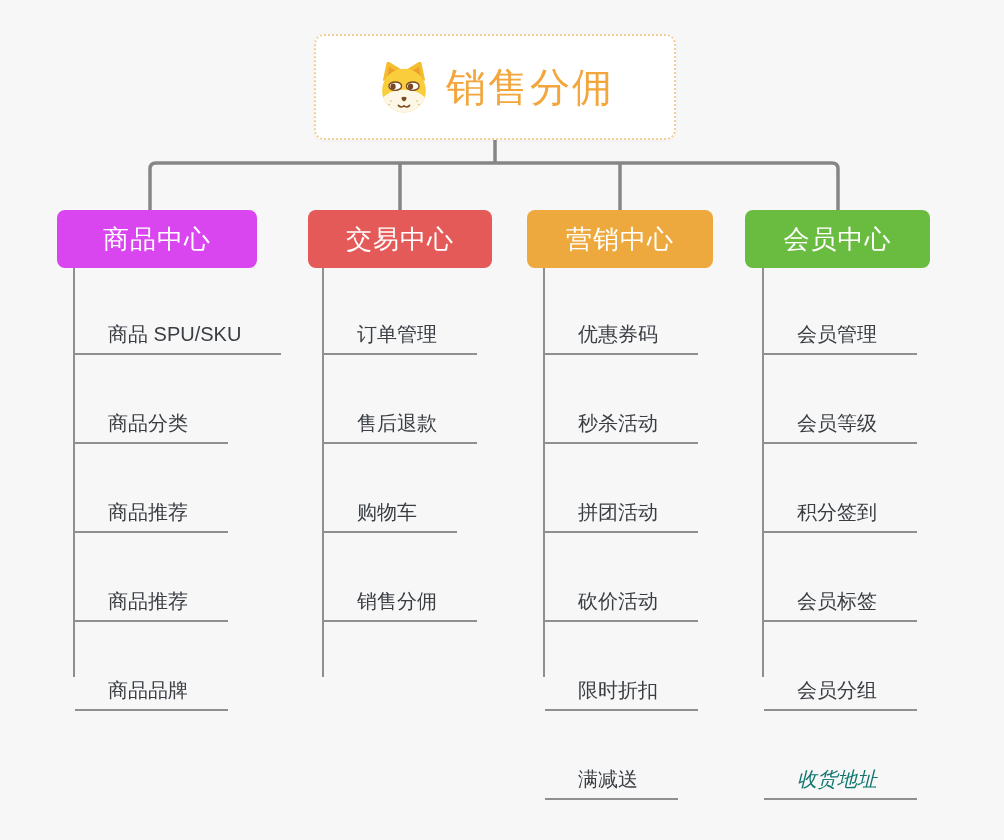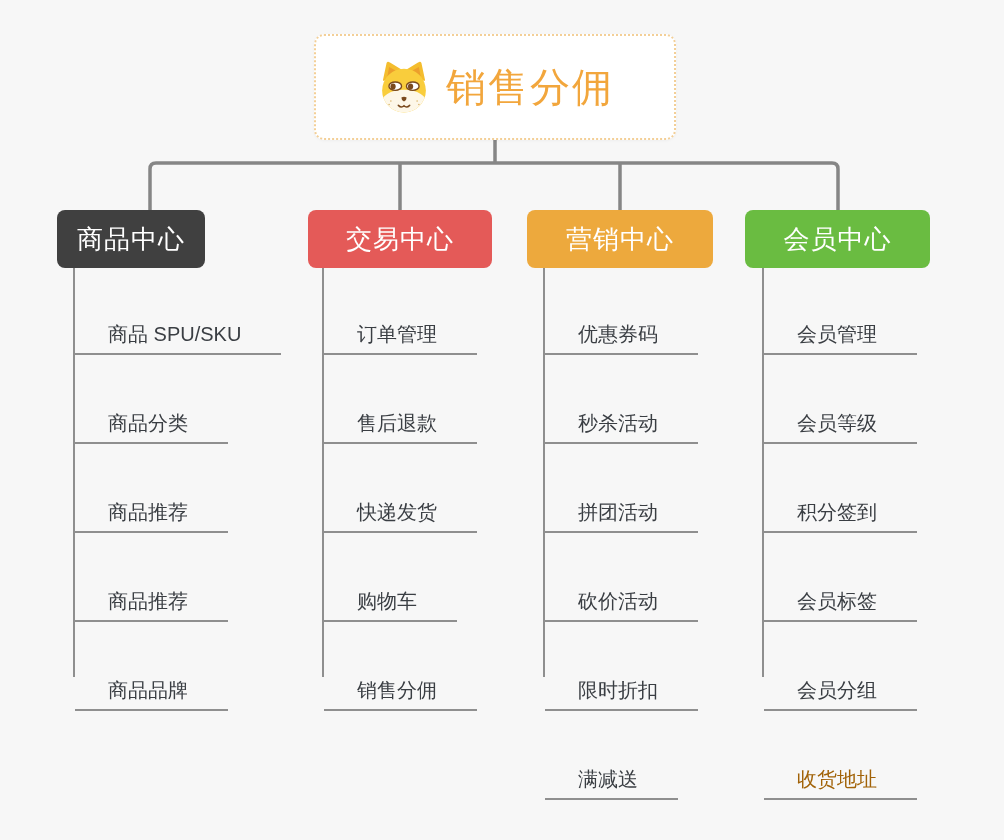--- a/index.html
+++ b/index.html
@@ -134,21 +134,21 @@
         <circle cx="17" cy="48" r="0.9" fill="#d9b268"></circle>
         <circle cx="15" cy="52" r="0.9" fill="#d9b268"></circle>
         <circle cx="47" cy="48" r="0.9" fill="#d9b268"></circle>
         <circle cx="49" cy="52" r="0.9" fill="#d9b268"></circle>
       </svg>
     </span>
     <span class="root-title" style="color: rgb(242, 166, 60);">销售分佣</span>
   </div>
 
   <div id="branches">
-      <div class="branch-header" style="left: 57px; width: 148px; background: #404040; color: rgb(255, 255, 255);">商品中心</div>
+      <div class="branch-header" style="left: 57px; width: 200px; background: #d946ef; color: rgb(255, 255, 255);">商品中心</div>
       <div class="branch-column" style="left: 73px; border-left-color: rgb(143, 143, 143);">
         <div class="sub-item" style="border-bottom-color: rgb(143, 143, 143);">
           <span class="item-label" style="color: rgb(58, 62, 67);">商品 SPU/SKU</span>
         </div>
         <div class="sub-item" style="border-bottom-color: rgb(143, 143, 143);">
           <span class="item-label" style="color: rgb(58, 62, 67);">商品分类</span>
         </div>
         <div class="sub-item" style="border-bottom-color: rgb(143, 143, 143);">
           <span class="item-label" style="color: rgb(58, 62, 67);">商品推荐</span>
         </div>
@@ -161,23 +161,20 @@
       </div>
       <div class="branch-header" style="left: 308px; width: 184px; background: rgb(228, 90, 88); color: rgb(255, 255, 255);">交易中心</div>
       <div class="branch-column" style="left: 322px; border-left-color: rgb(143, 143, 143);">
         <div class="sub-item" style="border-bottom-color: rgb(143, 143, 143); text-align: center;">
           <span class="item-label" style="color: rgb(58, 62, 67);">订单管理</span>
         </div>
         <div class="sub-item" style="border-bottom-color: rgb(143, 143, 143);">
           <span class="item-label" style="color: rgb(58, 62, 67);">售后退款</span>
         </div>
         <div class="sub-item" style="border-bottom-color: rgb(143, 143, 143);">
-          <span class="item-label" style="color: rgb(58, 62, 67);">快递发货</span>
-        </div>
-        <div class="sub-item" style="border-bottom-color: rgb(143, 143, 143);">
           <span class="item-label" style="color: rgb(58, 62, 67);">购物车</span>
         </div>
         <div class="sub-item" style="border-bottom-color: rgb(143, 143, 143);">
           <span class="item-label" style="color: rgb(58, 62, 67);">销售分佣</span>
         </div>
       </div>
       <div class="branch-header" style="left: 527px; width: 186px; background: rgb(237, 169, 61); color: rgb(255, 255, 255);">营销中心</div>
       <div class="branch-column" style="left: 543px; border-left-color: rgb(143, 143, 143);">
         <div class="sub-item" style="border-bottom-color: rgb(143, 143, 143);">
           <span class="item-label" style="color: rgb(58, 62, 67);">优惠券码</span>
@@ -209,18 +206,18 @@
         <div class="sub-item" style="border-bottom-color: rgb(143, 143, 143);">
           <span class="item-label" style="color: rgb(58, 62, 67);">积分签到</span>
         </div>
         <div class="sub-item" style="border-bottom-color: rgb(143, 143, 143);">
           <span class="item-label" style="color: rgb(58, 62, 67);">会员标签</span>
         </div>
         <div class="sub-item" style="border-bottom-color: rgb(143, 143, 143);">
           <span class="item-label" style="color: rgb(58, 62, 67);">会员分组</span>
         </div>
         <div class="sub-item" style="border-bottom-color: rgb(143, 143, 143);">
-          <span class="item-label" style="color: #a16207;">收货地址</span>
+          <span class="item-label" style="color: #0f766e; font-style: italic;">收货地址</span>
         </div>
       </div>
     </div>
 
 </div>
 
 </body></html>

